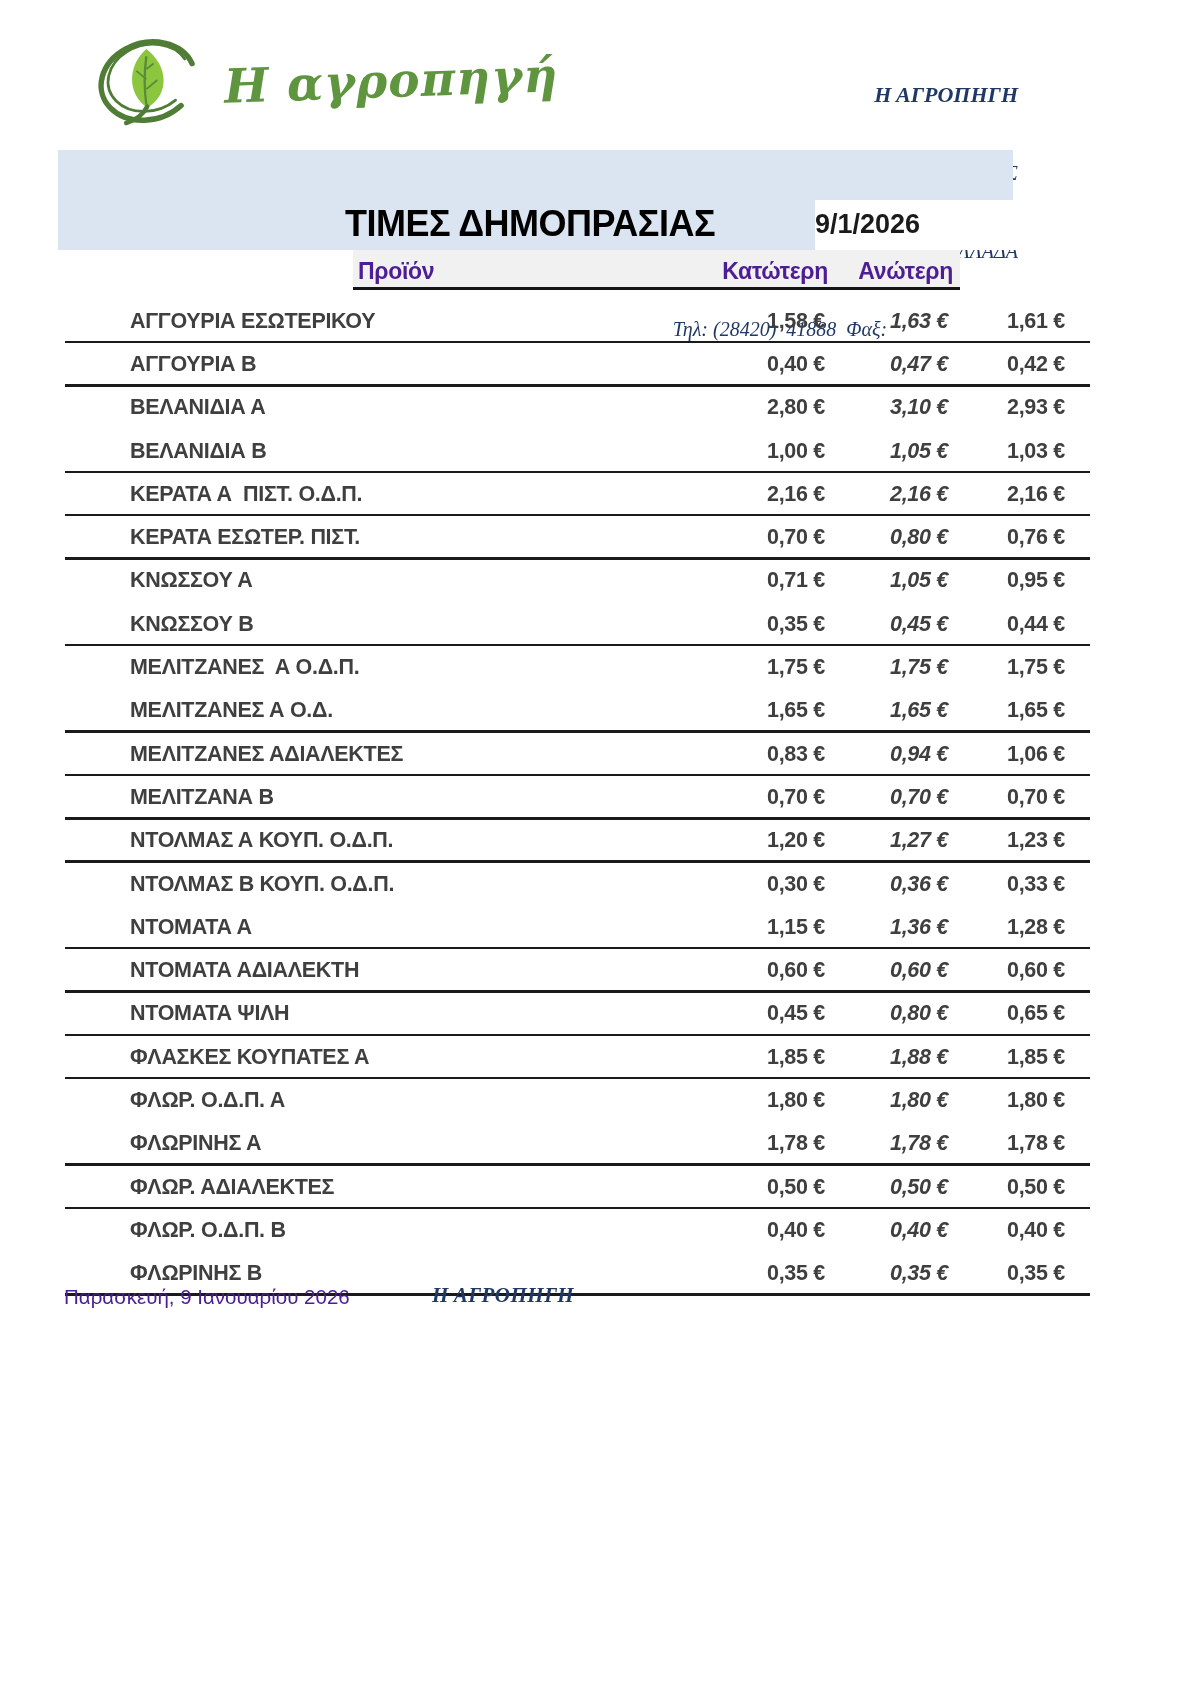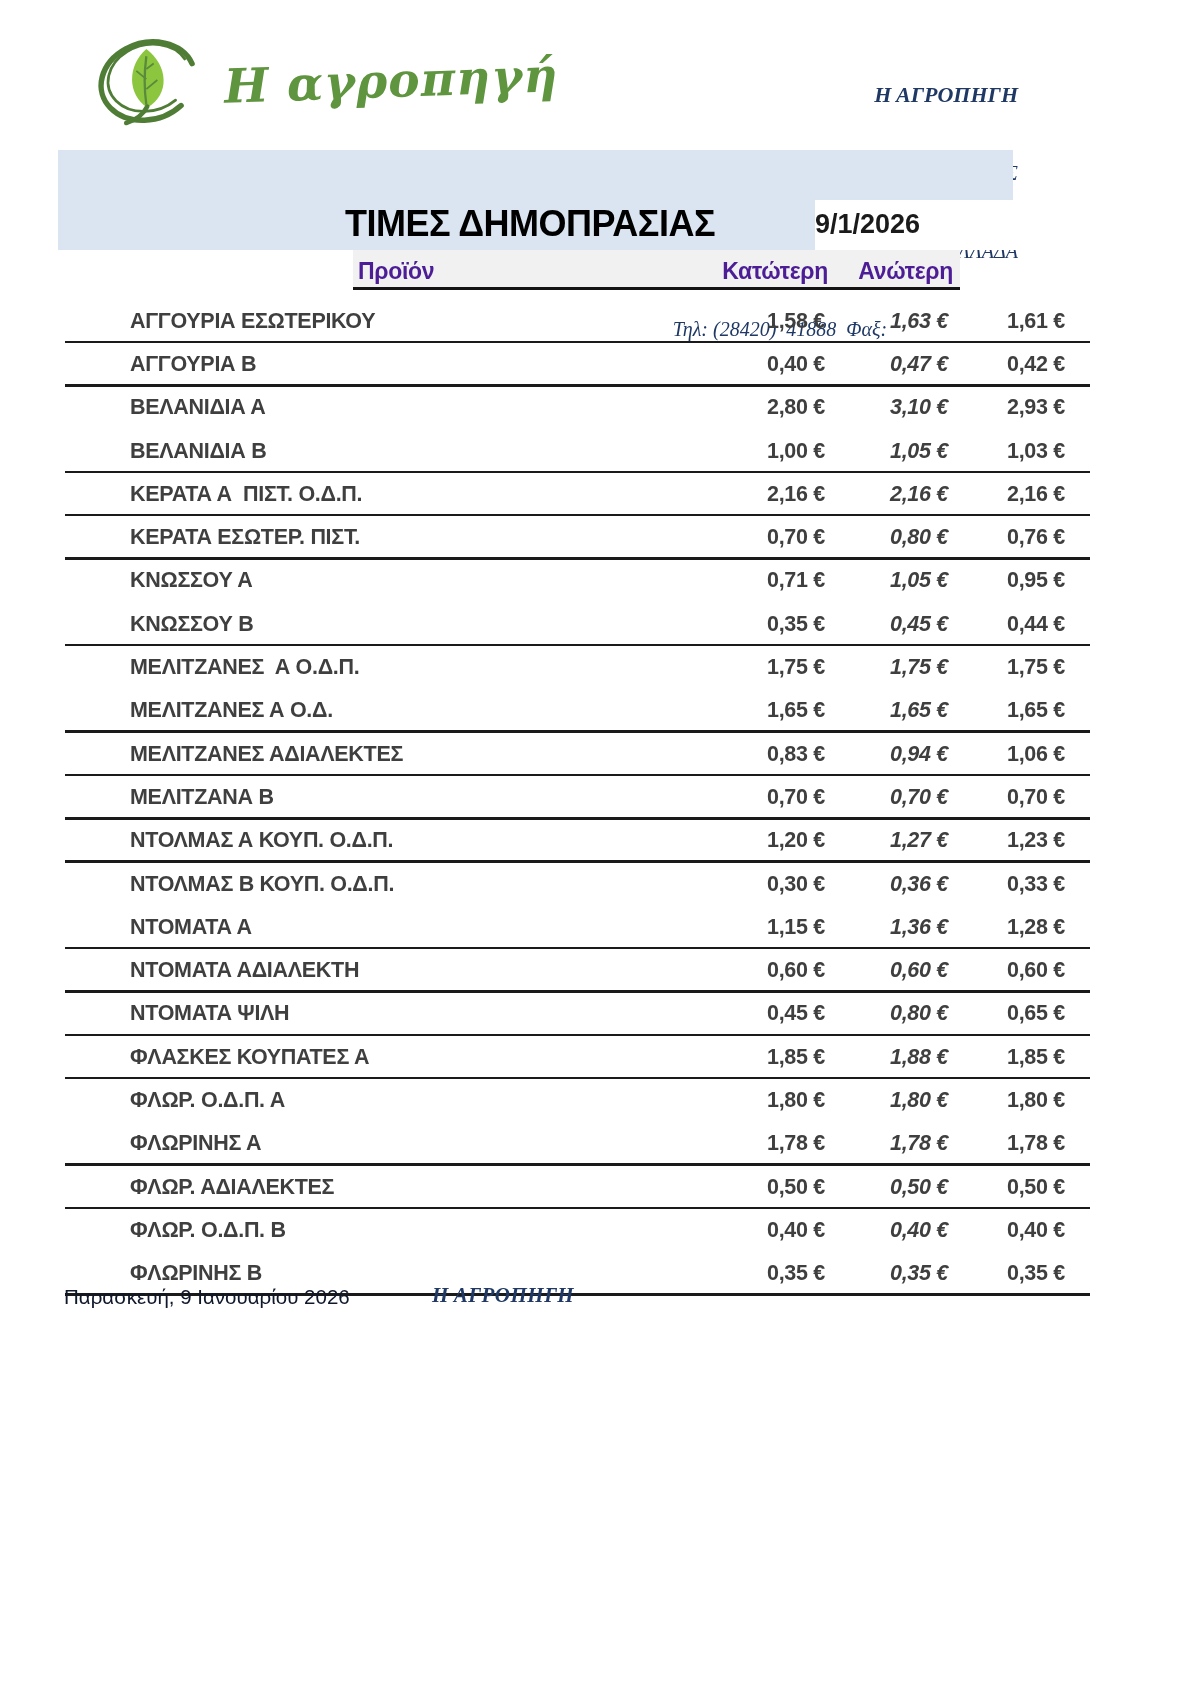--- a/index.html
+++ b/index.html
@@ -52,21 +52,21 @@
   }
   .cell-name { left:130px; }
   .cell-p1 { right:375px; }
   .cell-p2 { right:252px;font-style:italic; }
   .cell-p3 { right:135px; }
   .row.sep::after {
     content:""; position:absolute; left:65px; width:1025px; bottom:-1px; height:2.5px; background:#1a1a1a;
   }
 
   
-  .footer-date { position:absolute; left:64px; top:1285px; font-size:20.5px; color:#0f172a; }
+  .footer-date { position:absolute; left:64px; top:1285px; font-size:20.5px; color:#4c1d95; }
   .footer-brand {
     position:absolute; left:432px; top:1283px; font-family:"Liberation Serif", serif;
     font-style:italic; font-weight:bold; font-size:21px; color:#1f3864; letter-spacing:0.5px;
   }
 </style>
 </head>
 <body>
 
 <div class="page">
 

